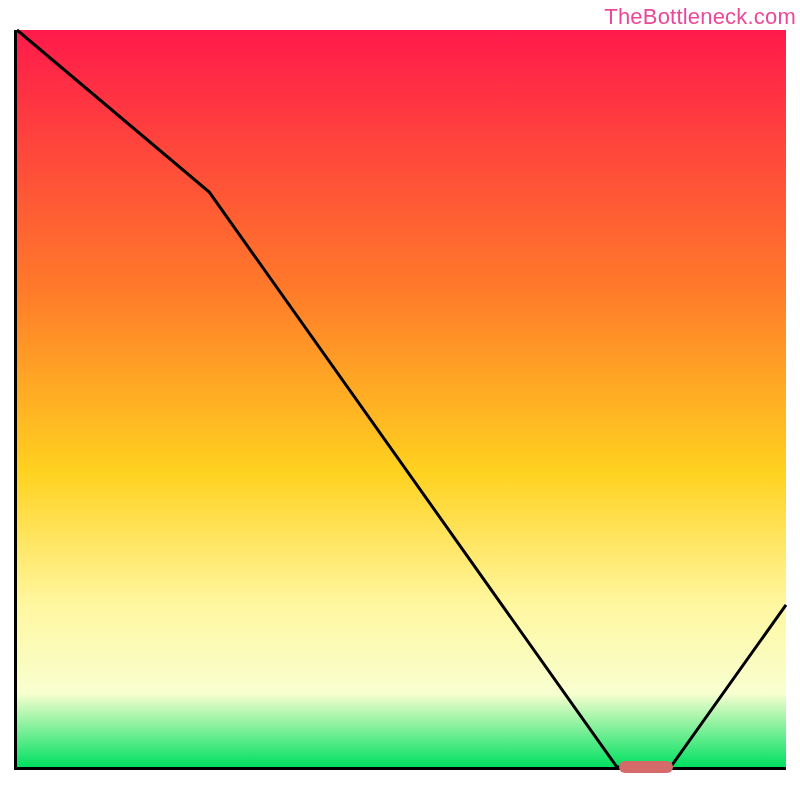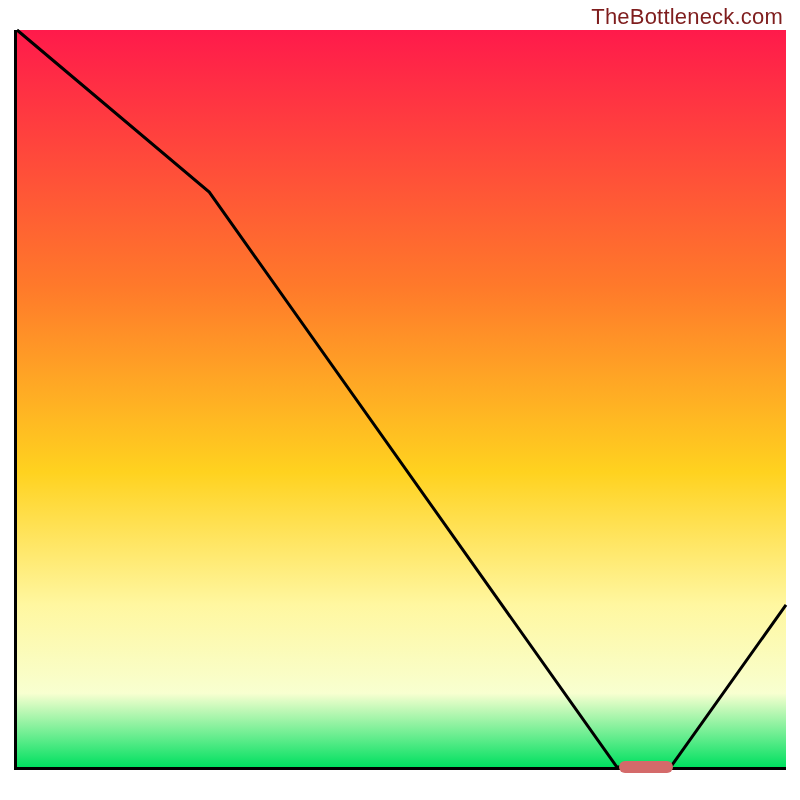--- a/index.html
+++ b/index.html
@@ -8,22 +8,22 @@
     width: 800px;
     height: 800px;
     background: #ffffff;
     font-family: Arial, Helvetica, sans-serif;
     position: relative;
     overflow: hidden;
   }
   .watermark {
     position: absolute;
     top: 4px;
-    right: 17px;
-    color: #7f1d1d;
+    right: 4px;
+    color: #ec4899;
     font-size: 22px;
     font-weight: 500;
     letter-spacing: 0.2px;
     user-select: none;
   }
   .chart-area {
     position: absolute;
     left: 14px;
     top: 30px;
     width: 772px;

